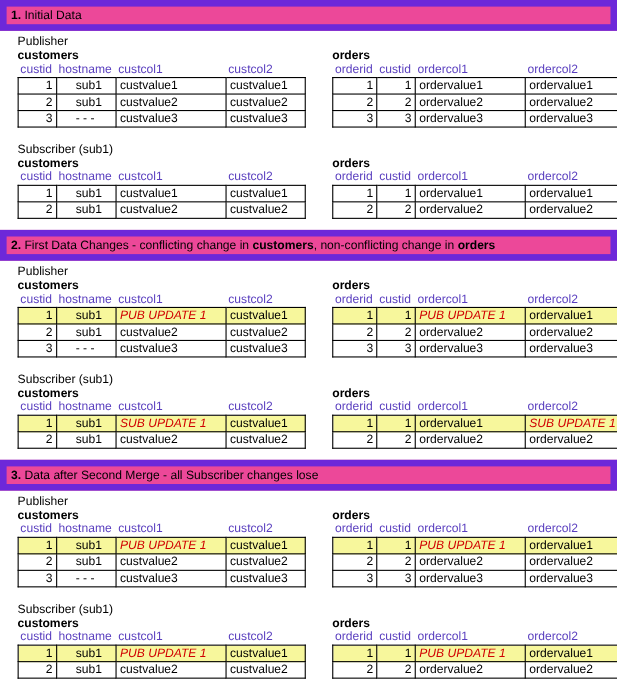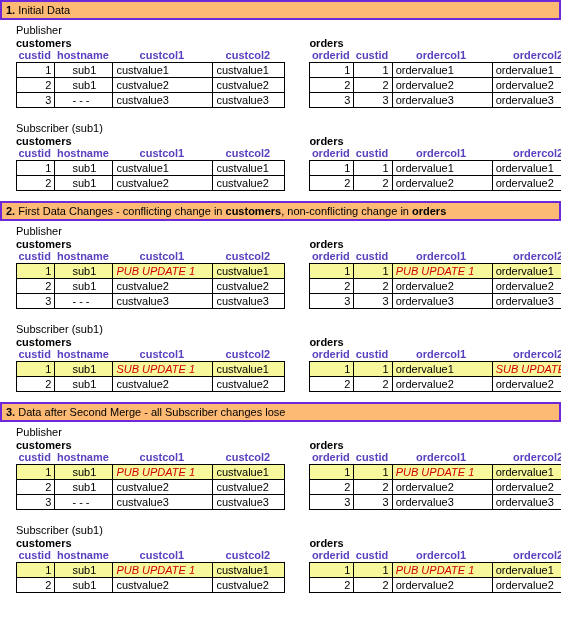--- a/index.html
+++ b/index.html
@@ -1,25 +1,25 @@
 <!DOCTYPE html>
 <html><head>
 <meta charset="utf-8">
 <style>
   * { margin: 0; padding: 0; box-sizing: border-box; }
   body { font-family: Verdana, Geneva, sans-serif; font-size: 11px; width: 561px; background: #fff; color: #000; }
-  .section-header { background: #fdba74; border: 2px solid #6d28d9; padding: 2px 4px; font-size: 11px; }
+  .section-header { background: #ec4899; border: 6px solid #6d28d9; padding: 2px 4px; font-size: 11px; }
   .section-header b { font-weight: bold; }
   .block { padding: 2px 4px 10px 4px; margin-left: 12px; }
   .role-label { font-size: 11px; margin: 2px 0 1px 0; }
   .tables-row { display: flex; gap: 24px; }
   .table-wrap { }
   .table-title { font-weight: bold; font-size: 11px; margin-bottom: 0; }
   table { border-collapse: collapse; }
-  th { color: #5a3fbf; font-weight: bold; text-align: center; font-size: 11px; padding: 0 4px 1px 2px; border: none; }
+  th { color: #5a3fbf; font-weight: normal; text-align: left; font-size: 11px; padding: 0 4px 1px 2px; border: none; }
   td { border: 1px solid #000; padding: 0 3px; font-size: 11px; height: 15px; white-space: nowrap; }
   td.num { text-align: right; }
   .hl { background: #f7f79c; }
   .upd { color: #d00000; font-style: italic; }
   
   .cust-c1 { min-width: 30px; }
   .cust-c2 { min-width: 52px; padding-left: 17px; }
   .cust-c3 { min-width: 100px; }
   .cust-c4 { min-width: 72px; }
   .ord-c1 { min-width: 38px; }

